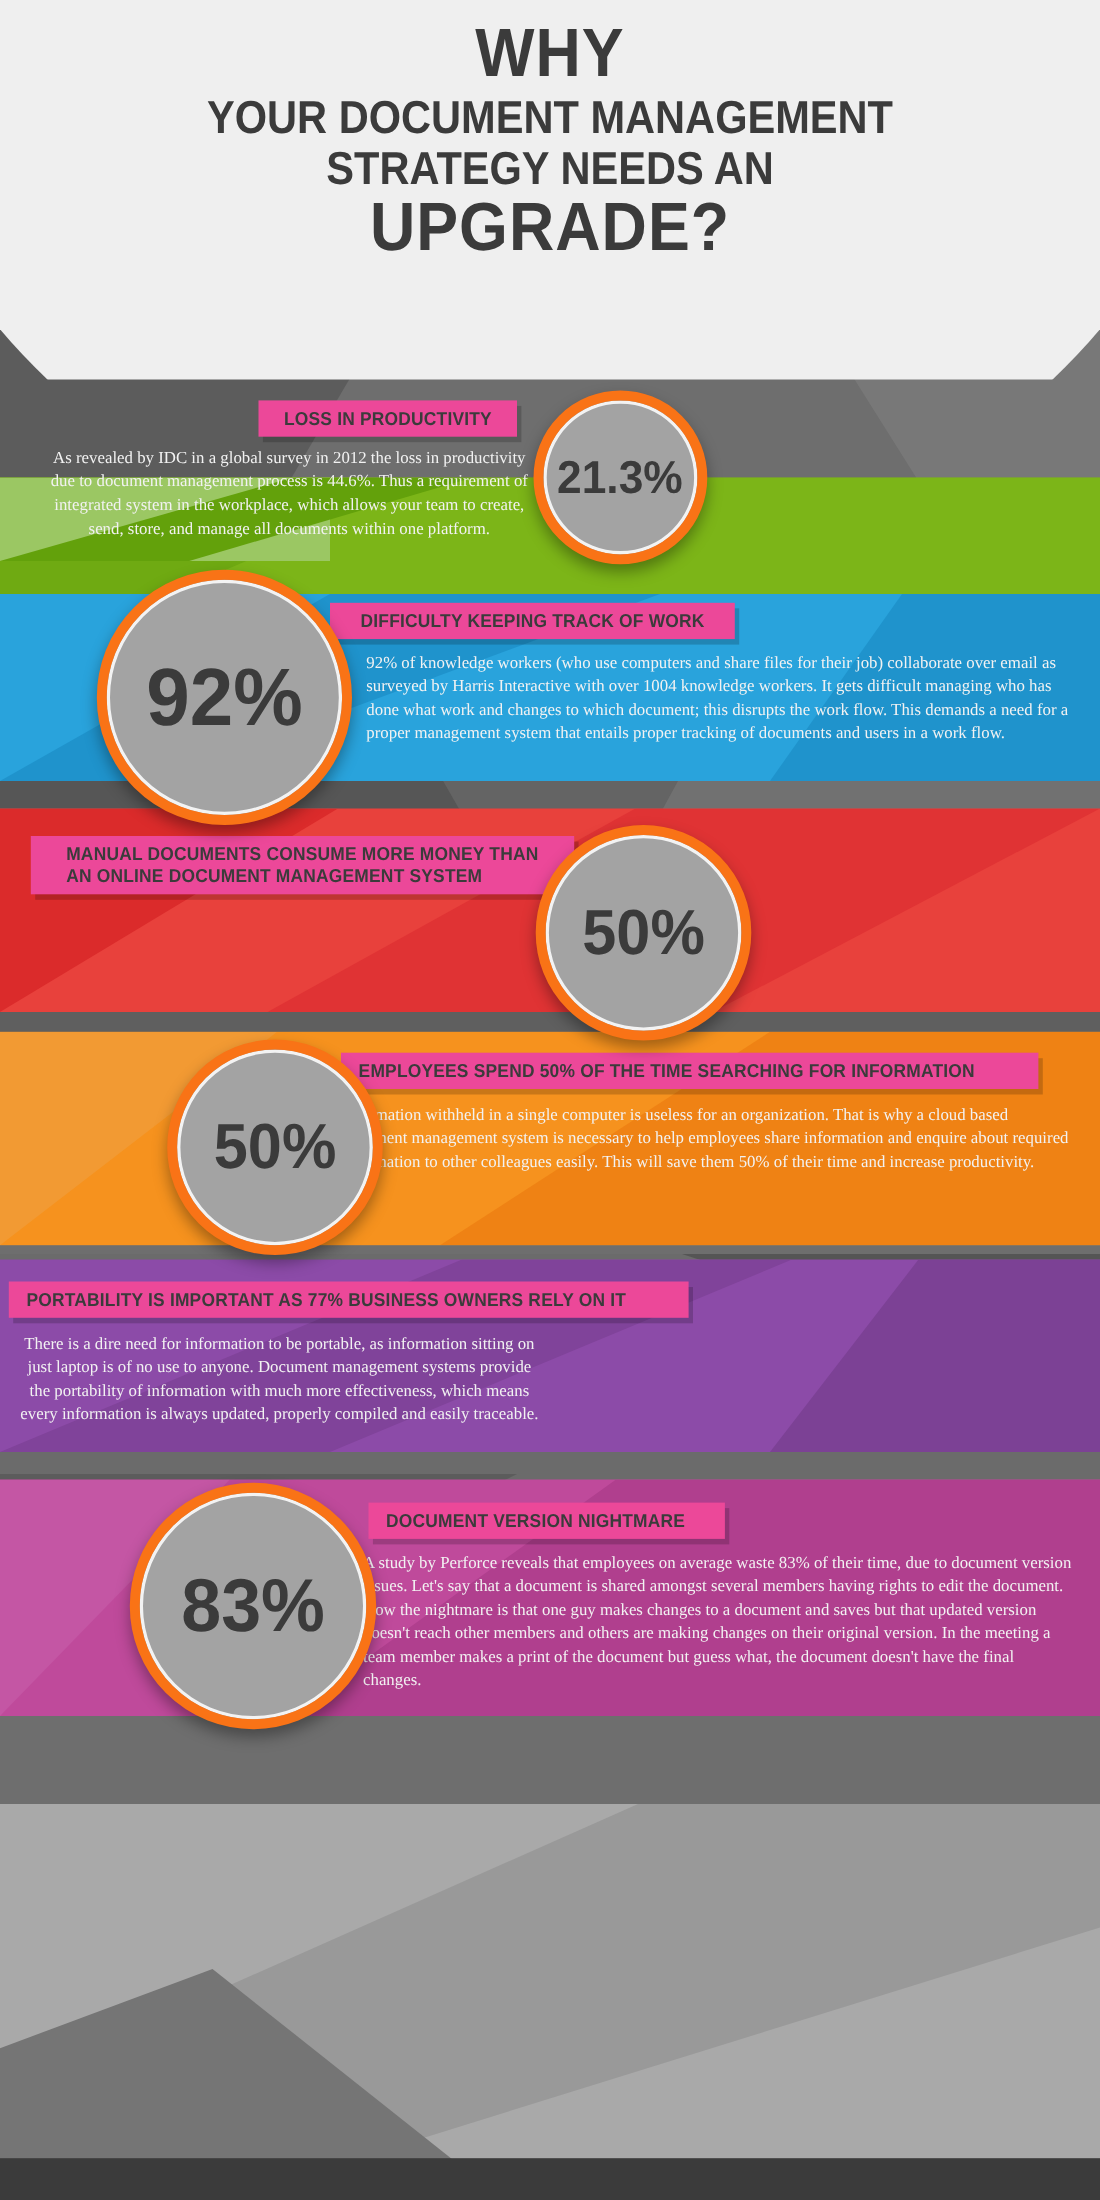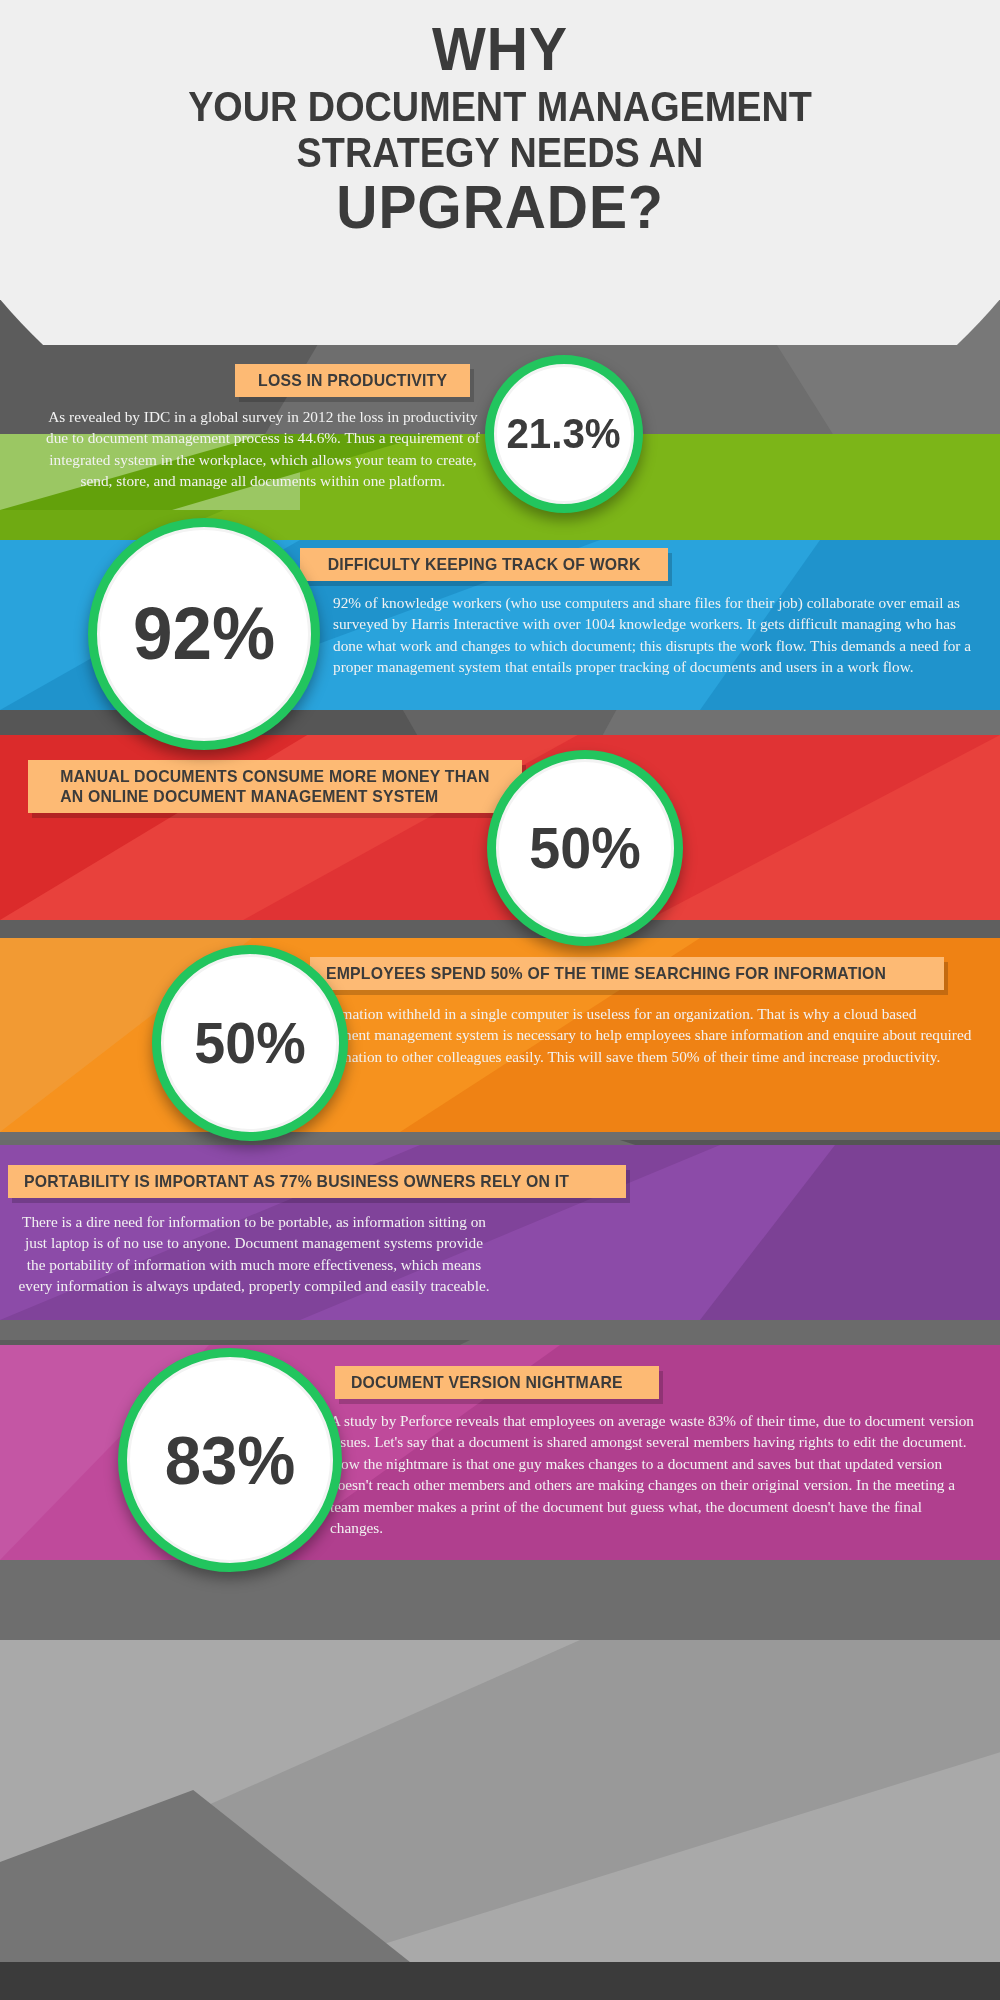--- a/index.html
+++ b/index.html
@@ -35,21 +35,21 @@
       transform:scaleX(.90);}
   .t4{font-size:62px;font-weight:bold;margin-top:2px;letter-spacing:1px;
       transform:scaleX(.92);}
 
   
   .band{position:absolute;left:0;width:1000px;overflow:hidden;}
   .band .shade{position:absolute;}
 
   
   .plate{
-    position:absolute;background:#fdba74;
+    position:absolute;background:#ec4899;
     box-shadow:4px 5px 0 rgba(0,0,0,.18);
     padding:7px 16px 6px 16px;
     z-index:6;
   }
   .plate span{
     display:block;color:#3b3b3b;font-weight:bold;font-size:17px;
     letter-spacing:.2px;line-height:1.18;white-space:nowrap;
     transform:scaleX(.93);transform-origin:left center;
   }
   .plate.center span{transform-origin:center center;}
@@ -57,22 +57,22 @@
   
   .para{
     position:absolute;color:#f2f2f2;
     font-family:"Liberation Serif", serif;
     font-size:15.3px;line-height:1.40;z-index:5;
   }
 
   
   .badge{
     position:absolute;border-radius:50%;
-    background:#ffffff;
-    border:9px solid #22c55e;
+    background:#a3a3a3;
+    border:9px solid #f97316;
     box-shadow:0 7px 14px rgba(0,0,0,.35), inset 0 0 0 3px #f3f3f3;
     display:flex;align-items:center;justify-content:center;
     z-index:8;
   }
   .badge b{
     color:#3b3b3b;font-weight:bold;line-height:1;display:block;
     transform:scaleX(.96);
   }
 
   

